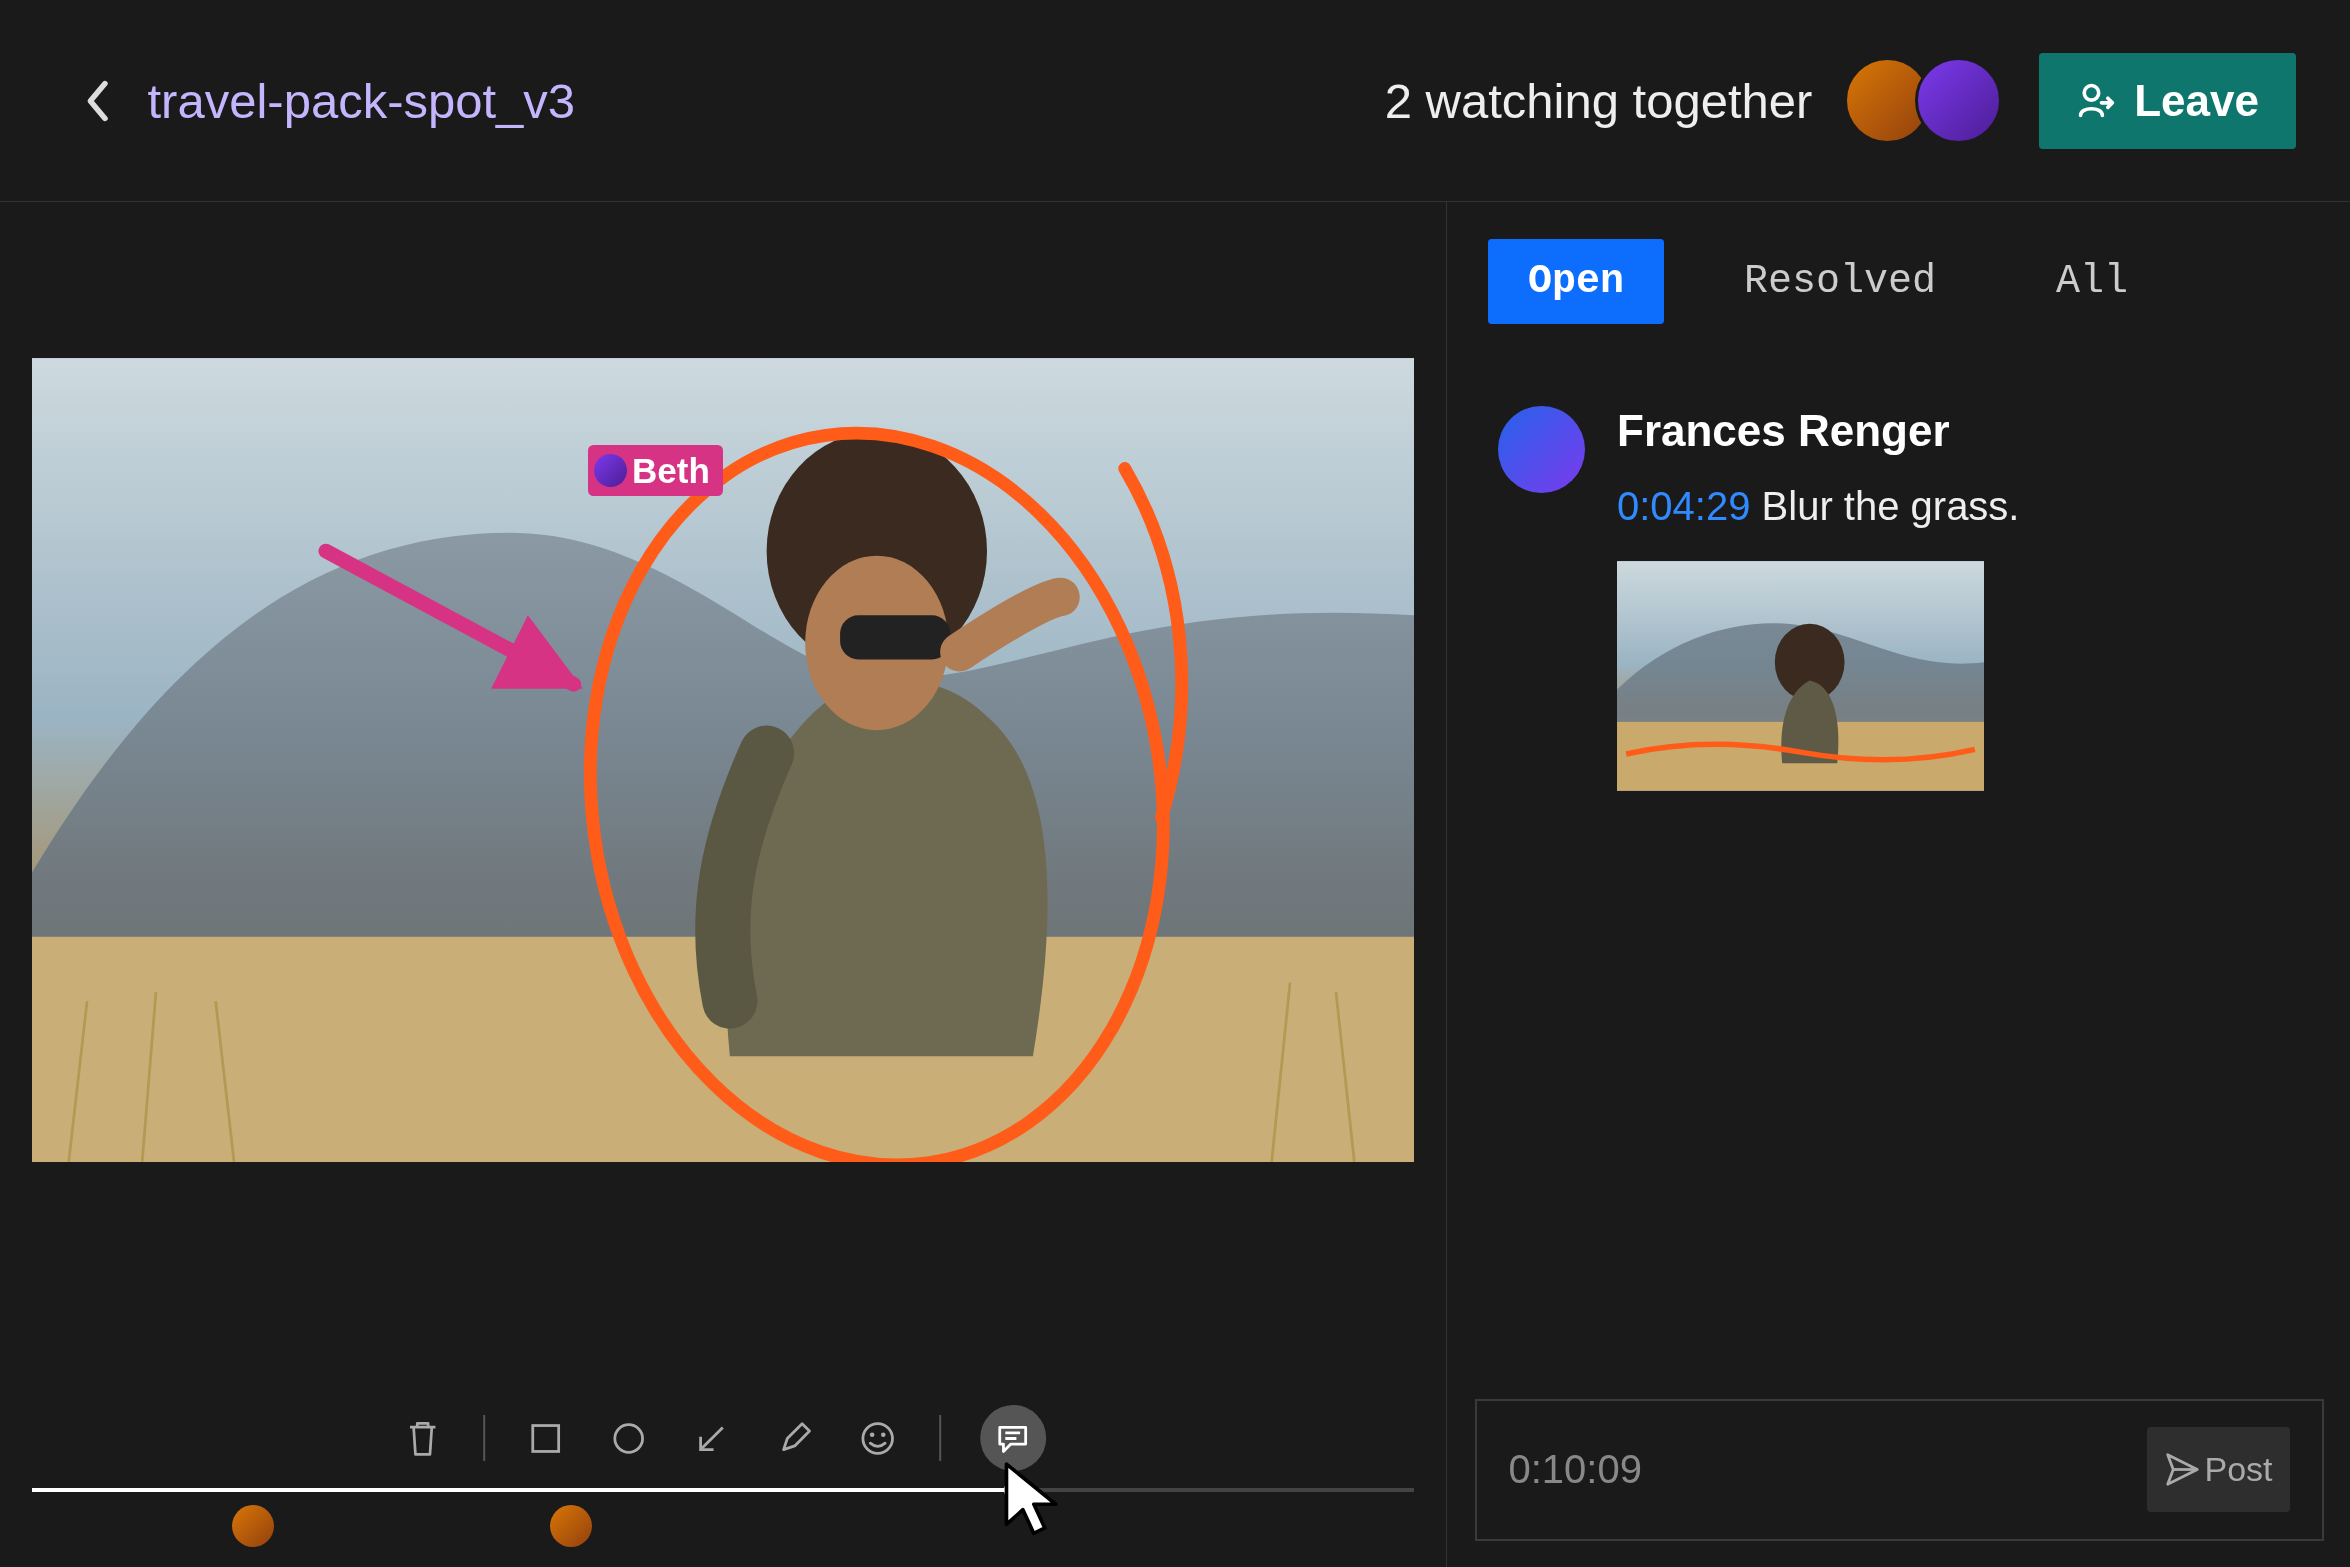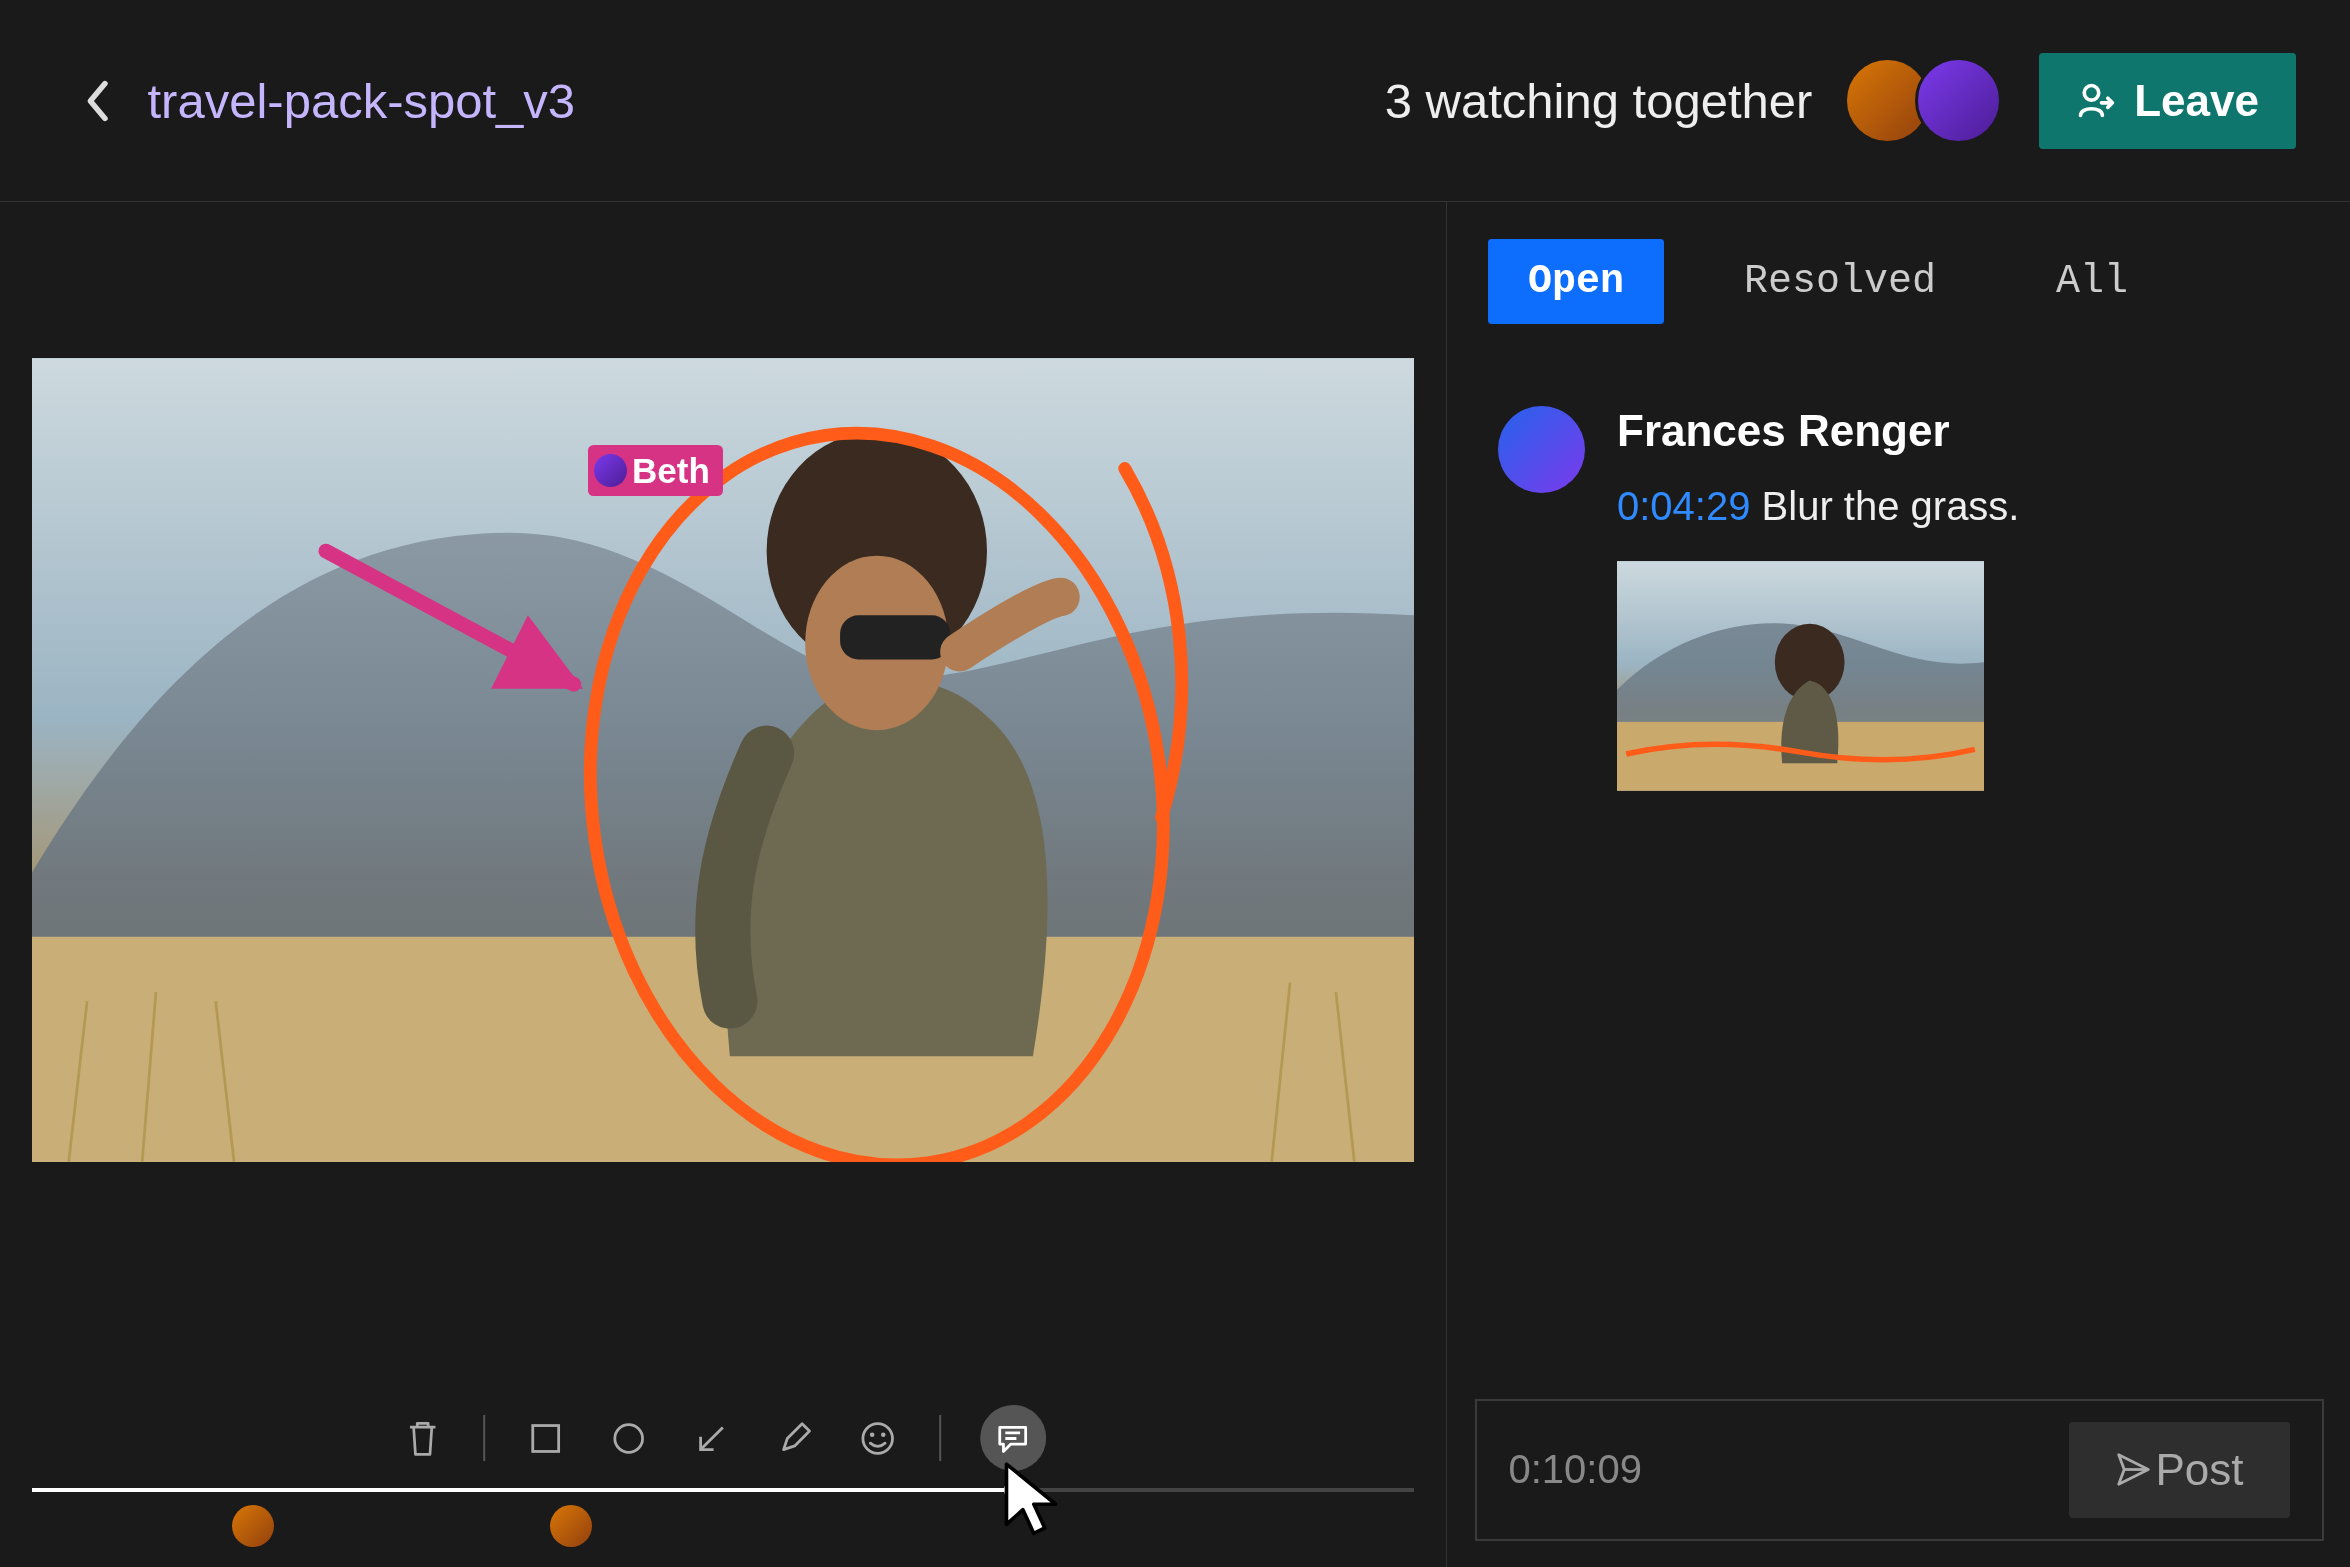--- a/index.html
+++ b/index.html
@@ -267,23 +267,23 @@
   }
   .composer-ts {
     font-size: 40px;
     color: #888;
     flex: 1;
   }
   .post-btn {
     display: flex; align-items: center; gap: 3px;
     background: #2e2e2e;
     color: #aaa;
-    font-size: 44px;
+    font-size: 34px;
     font-weight: 500;
-    padding: 23px 46px;
+    padding: 23px 17px;
     cursor: pointer;
     border-radius: 3.7px;
   }
 
   svg { display:block; }
 </style>
 </head>
 <body>
 
 <div class="app">
@@ -291,21 +291,21 @@
   <div class="header">
     <div class="back-wrap">
       <div class="back-btn">
         <svg width="27.5" height="46" viewBox="0 0 30 50">
           <polyline points="24,6 8,25 24,44" fill="none" stroke="#ddd" stroke-width="6" stroke-linecap="round" stroke-linejoin="round"></polyline>
         </svg>
       </div>
       <div class="title">travel-pack-spot_v3</div>
     </div>
     <div class="header-spacer"></div>
-    <div class="watching">3 watching together</div>
+    <div class="watching">2 watching together</div>
     <div class="avatars">
       <div class="avatar"></div>
       <div class="avatar"></div>
     </div>
     <div class="leave-btn">
       <svg width="40" height="40" viewBox="0 0 44 44">
         <circle cx="17" cy="13" r="8" fill="none" stroke="#fff" stroke-width="4"></circle>
         <path d="M5 38 C5 28, 29 28, 29 38" fill="none" stroke="#fff" stroke-width="4" stroke-linecap="round"></path>
         <path d="M28 24 L40 24 M35 19 L40 24 L35 29" fill="none" stroke="#fff" stroke-width="4" stroke-linecap="round" stroke-linejoin="round"></path>
       </svg>

